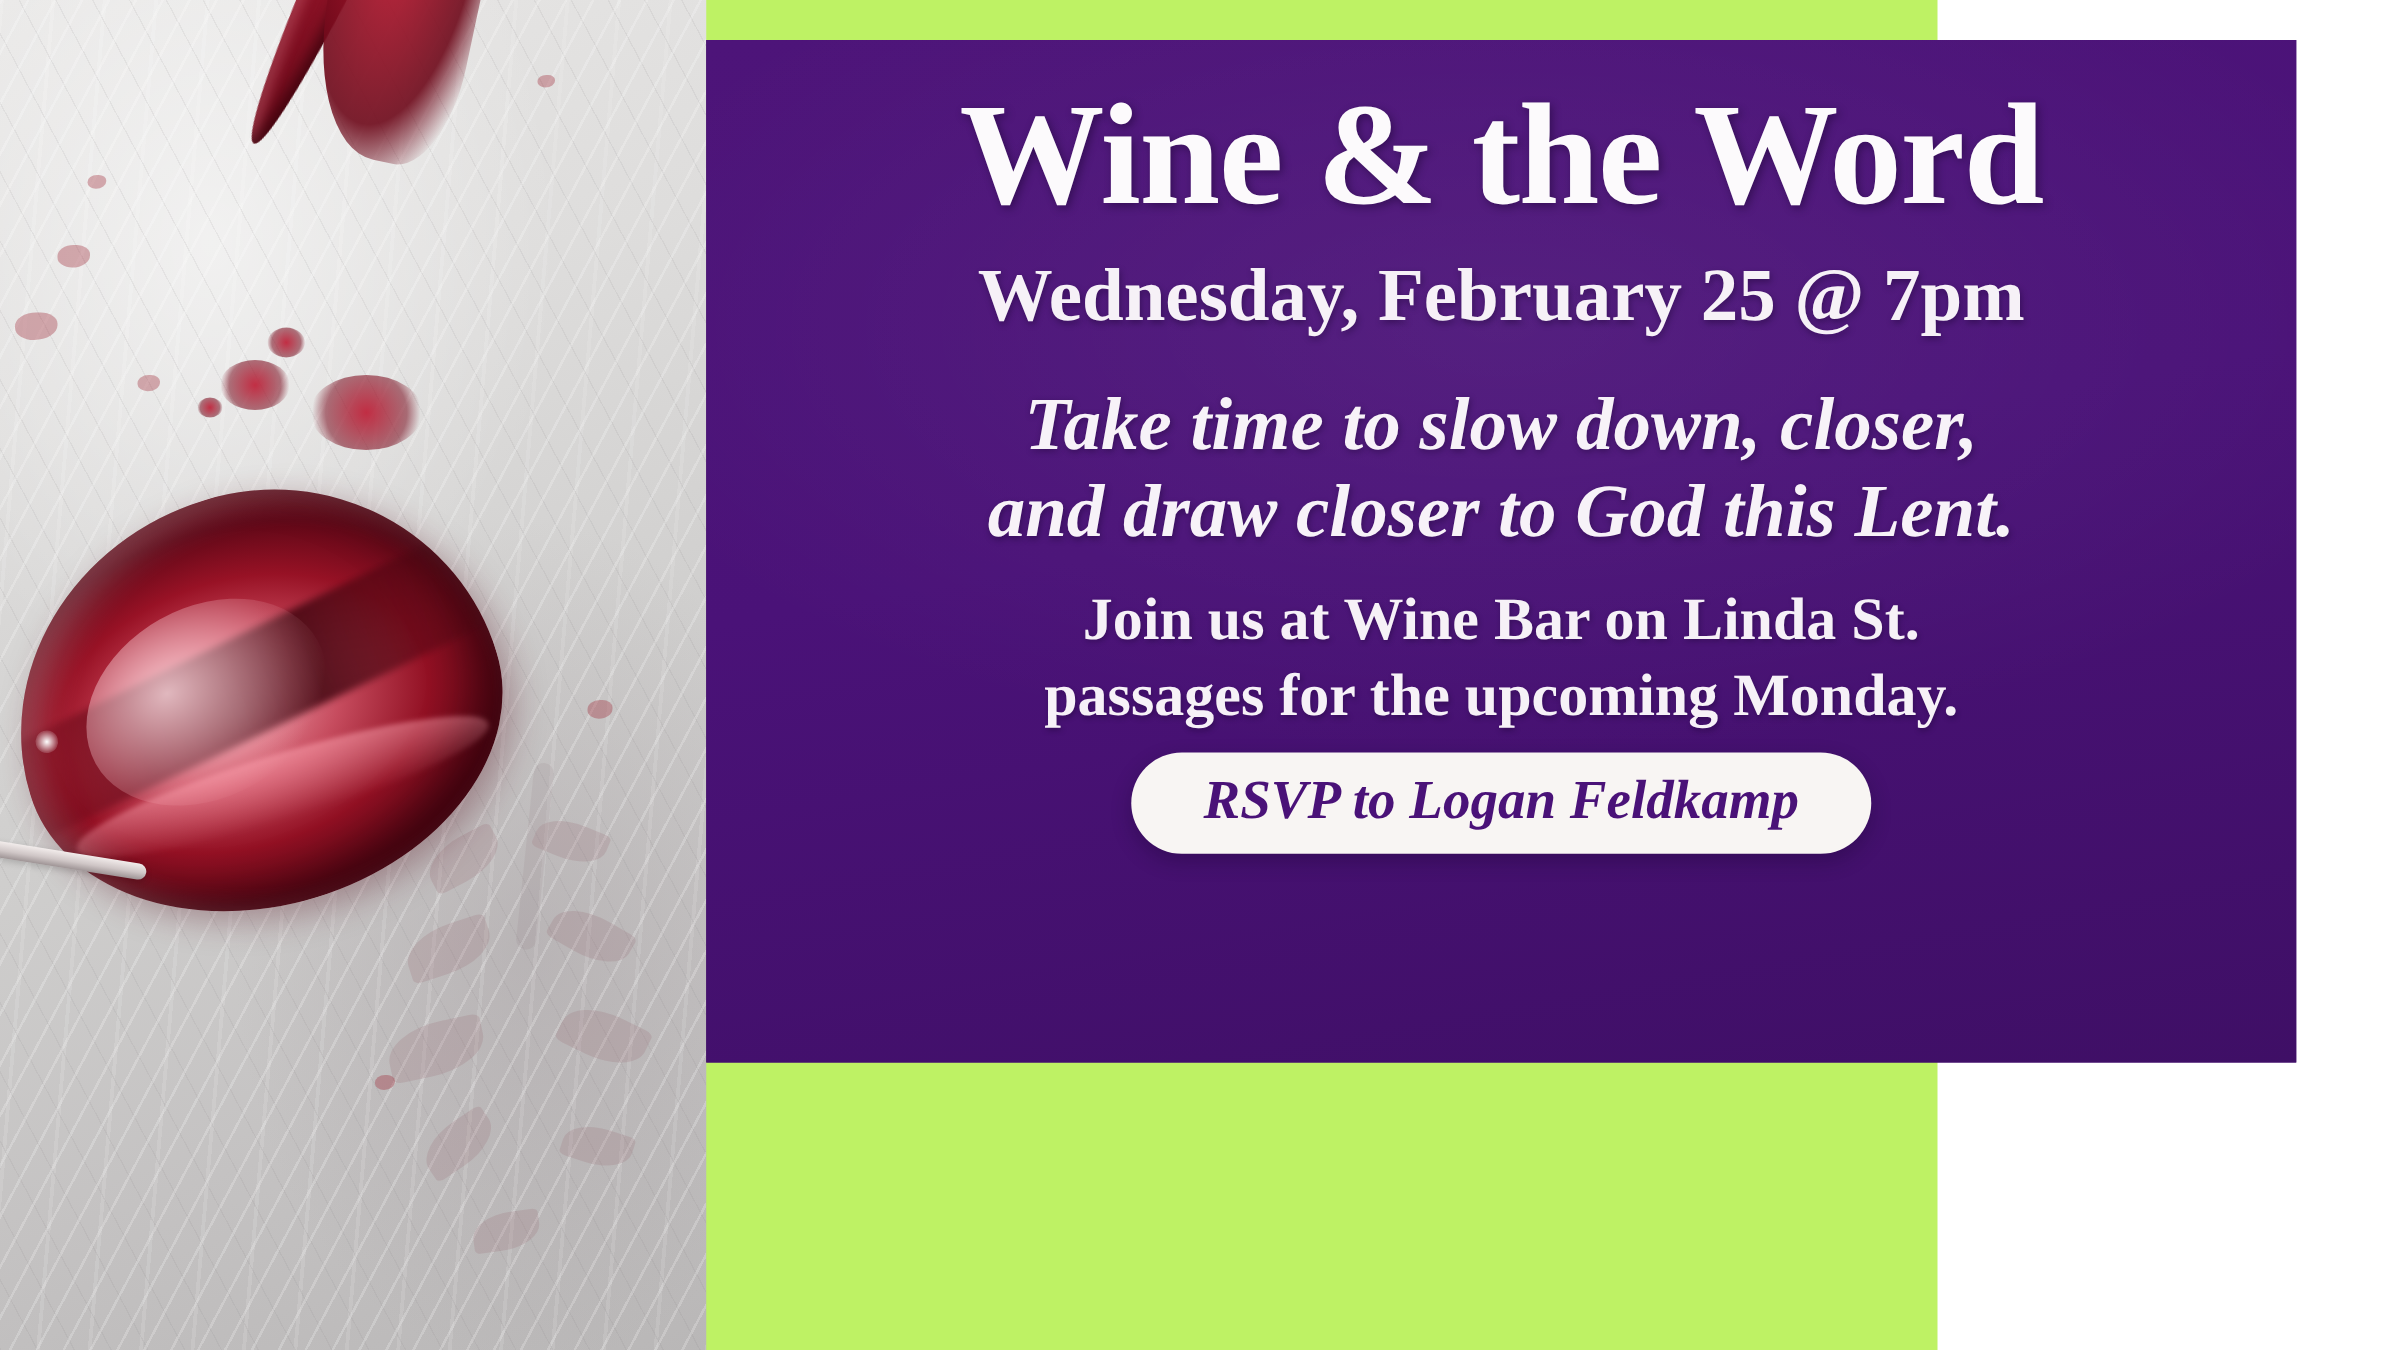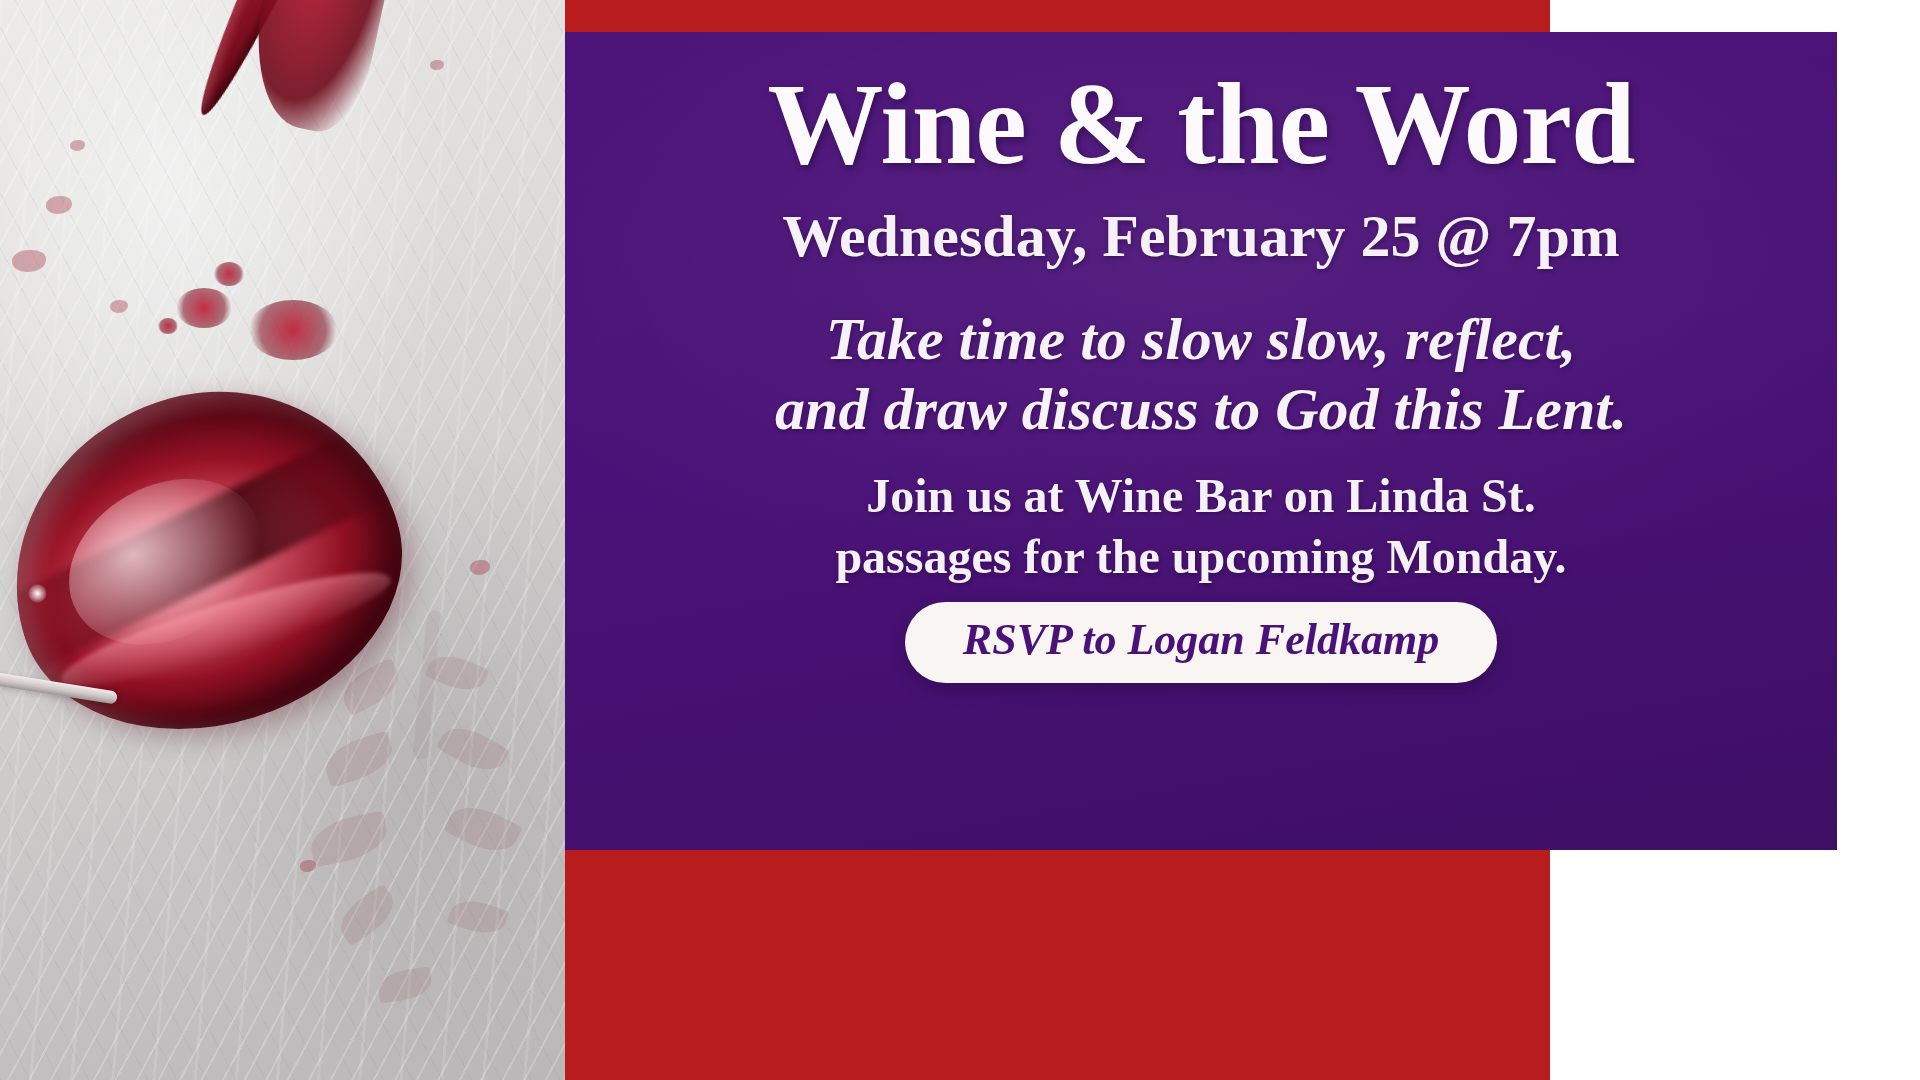--- a/index.html
+++ b/index.html
@@ -5,21 +5,21 @@
   * { margin:0; padding:0; box-sizing:border-box; }
   html, body {
     width:1920px; height:1080px;
     overflow:hidden;
     font-family:"Liberation Serif", "DejaVu Serif", serif;
   }
 
   .poster {
     position:relative;
     width:1550px; height:1080px;
-    background:#b91c1c;
+    background:#bef264;
   }
 
   
   .photo {
     position:absolute;
     left:0; top:0;
     width:565px; height:1080px;
     overflow:hidden;
     background:
       radial-gradient(ellipse 70% 50% at 30% 18%, rgba(255,255,255,.55), rgba(255,255,255,0) 70%),
@@ -265,22 +265,22 @@
     </div>
   </div>
 
   <div class="panel">
 
     <div class="title">Wine &amp; the Word</div>
 
     <div class="date">Wednesday, February 25 @ 7pm</div>
 
     <div class="tagline">
-      <div>Take time to slow slow, reflect,</div>
-      <div>and draw discuss to God this Lent.</div>
+      <div>Take time to slow down, closer,</div>
+      <div>and draw closer to God this Lent.</div>
     </div>
 
     <div class="details">
       <div>Join us at Wine Bar on Linda St.</div>
       <div>passages for the upcoming Monday.</div>
     </div>
 
     <button class="rsvp">RSVP to Logan Feldkamp</button>
 
   </div>

